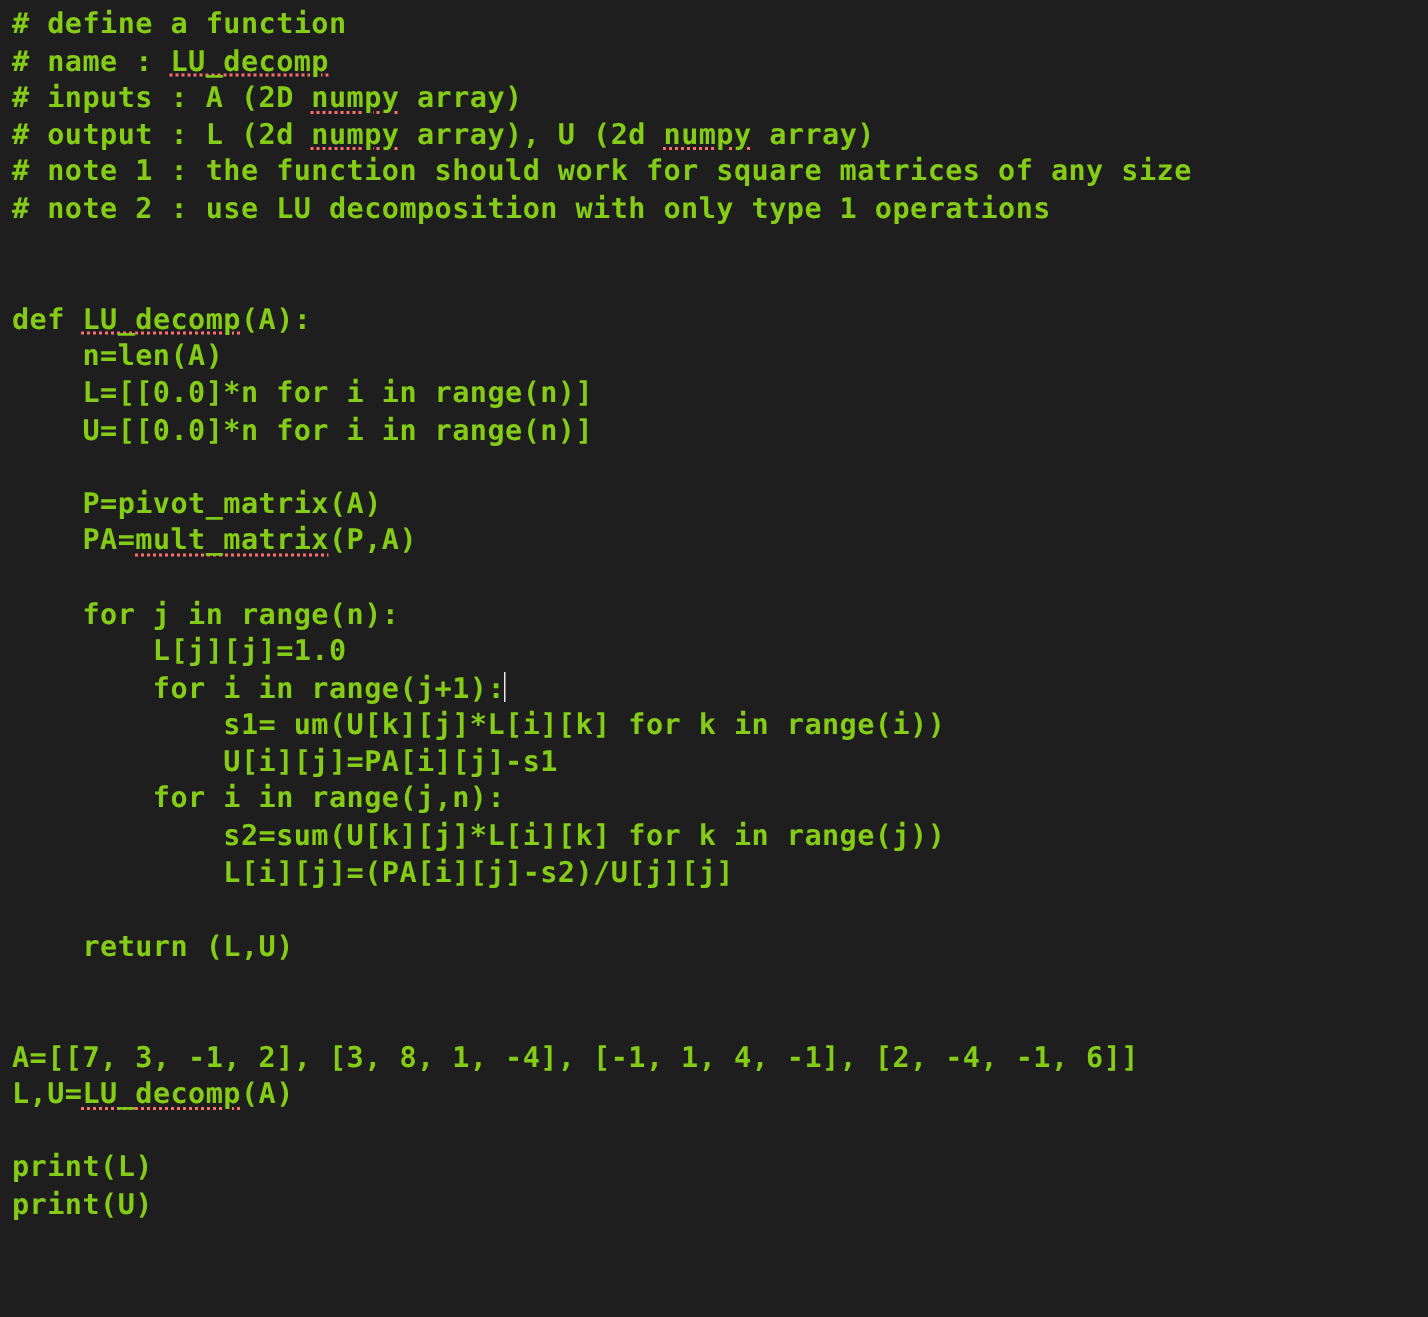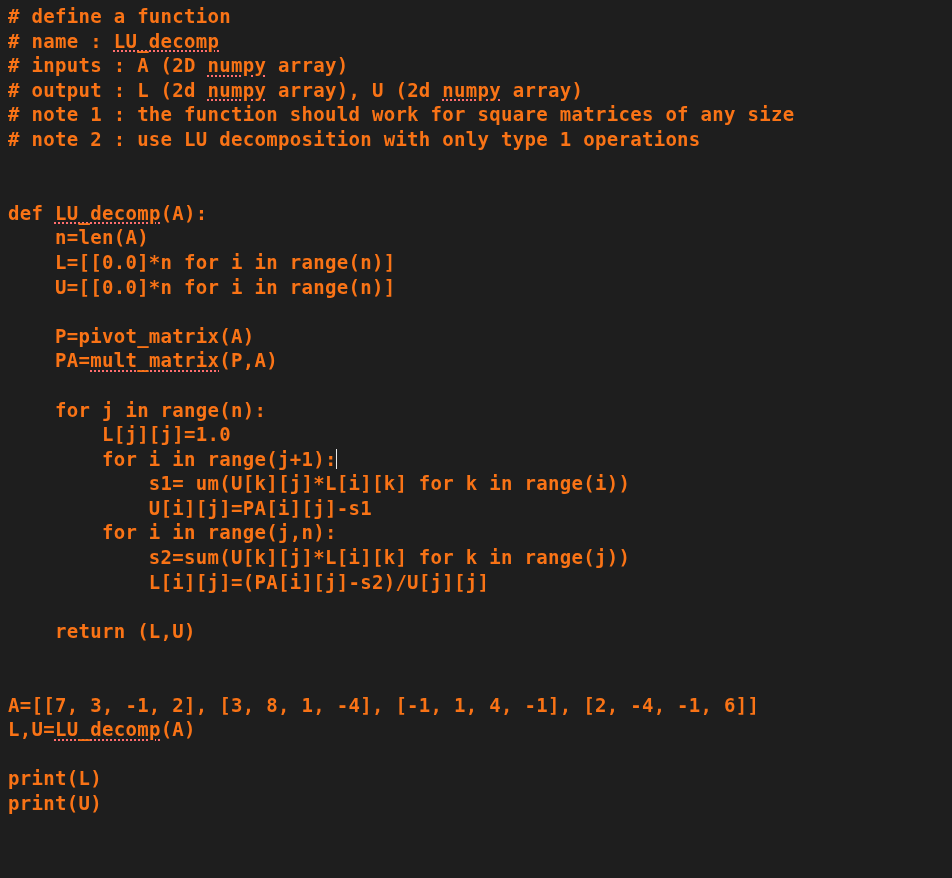--- a/index.html
+++ b/index.html
@@ -9,21 +9,21 @@
     height: 878px;
     background: #1e1e1e;
     overflow: hidden;
   }
   pre.code {
     margin: 0;
     padding: 4px 8px;
     font-family: "Menlo", "Consolas", "DejaVu Sans Mono", monospace;
     font-size: 19px;
     line-height: 24.6px;
-    color: #f97316;
+    color: #84cc16;
     white-space: pre;
     letter-spacing: 0.3px;
     background: #1e1e1e;
     font-weight: 600;
   }
   .err {
     text-decoration: underline dotted #ff6e6e;
     text-decoration-thickness: 2px;
     text-underline-offset: 3px;
   }

